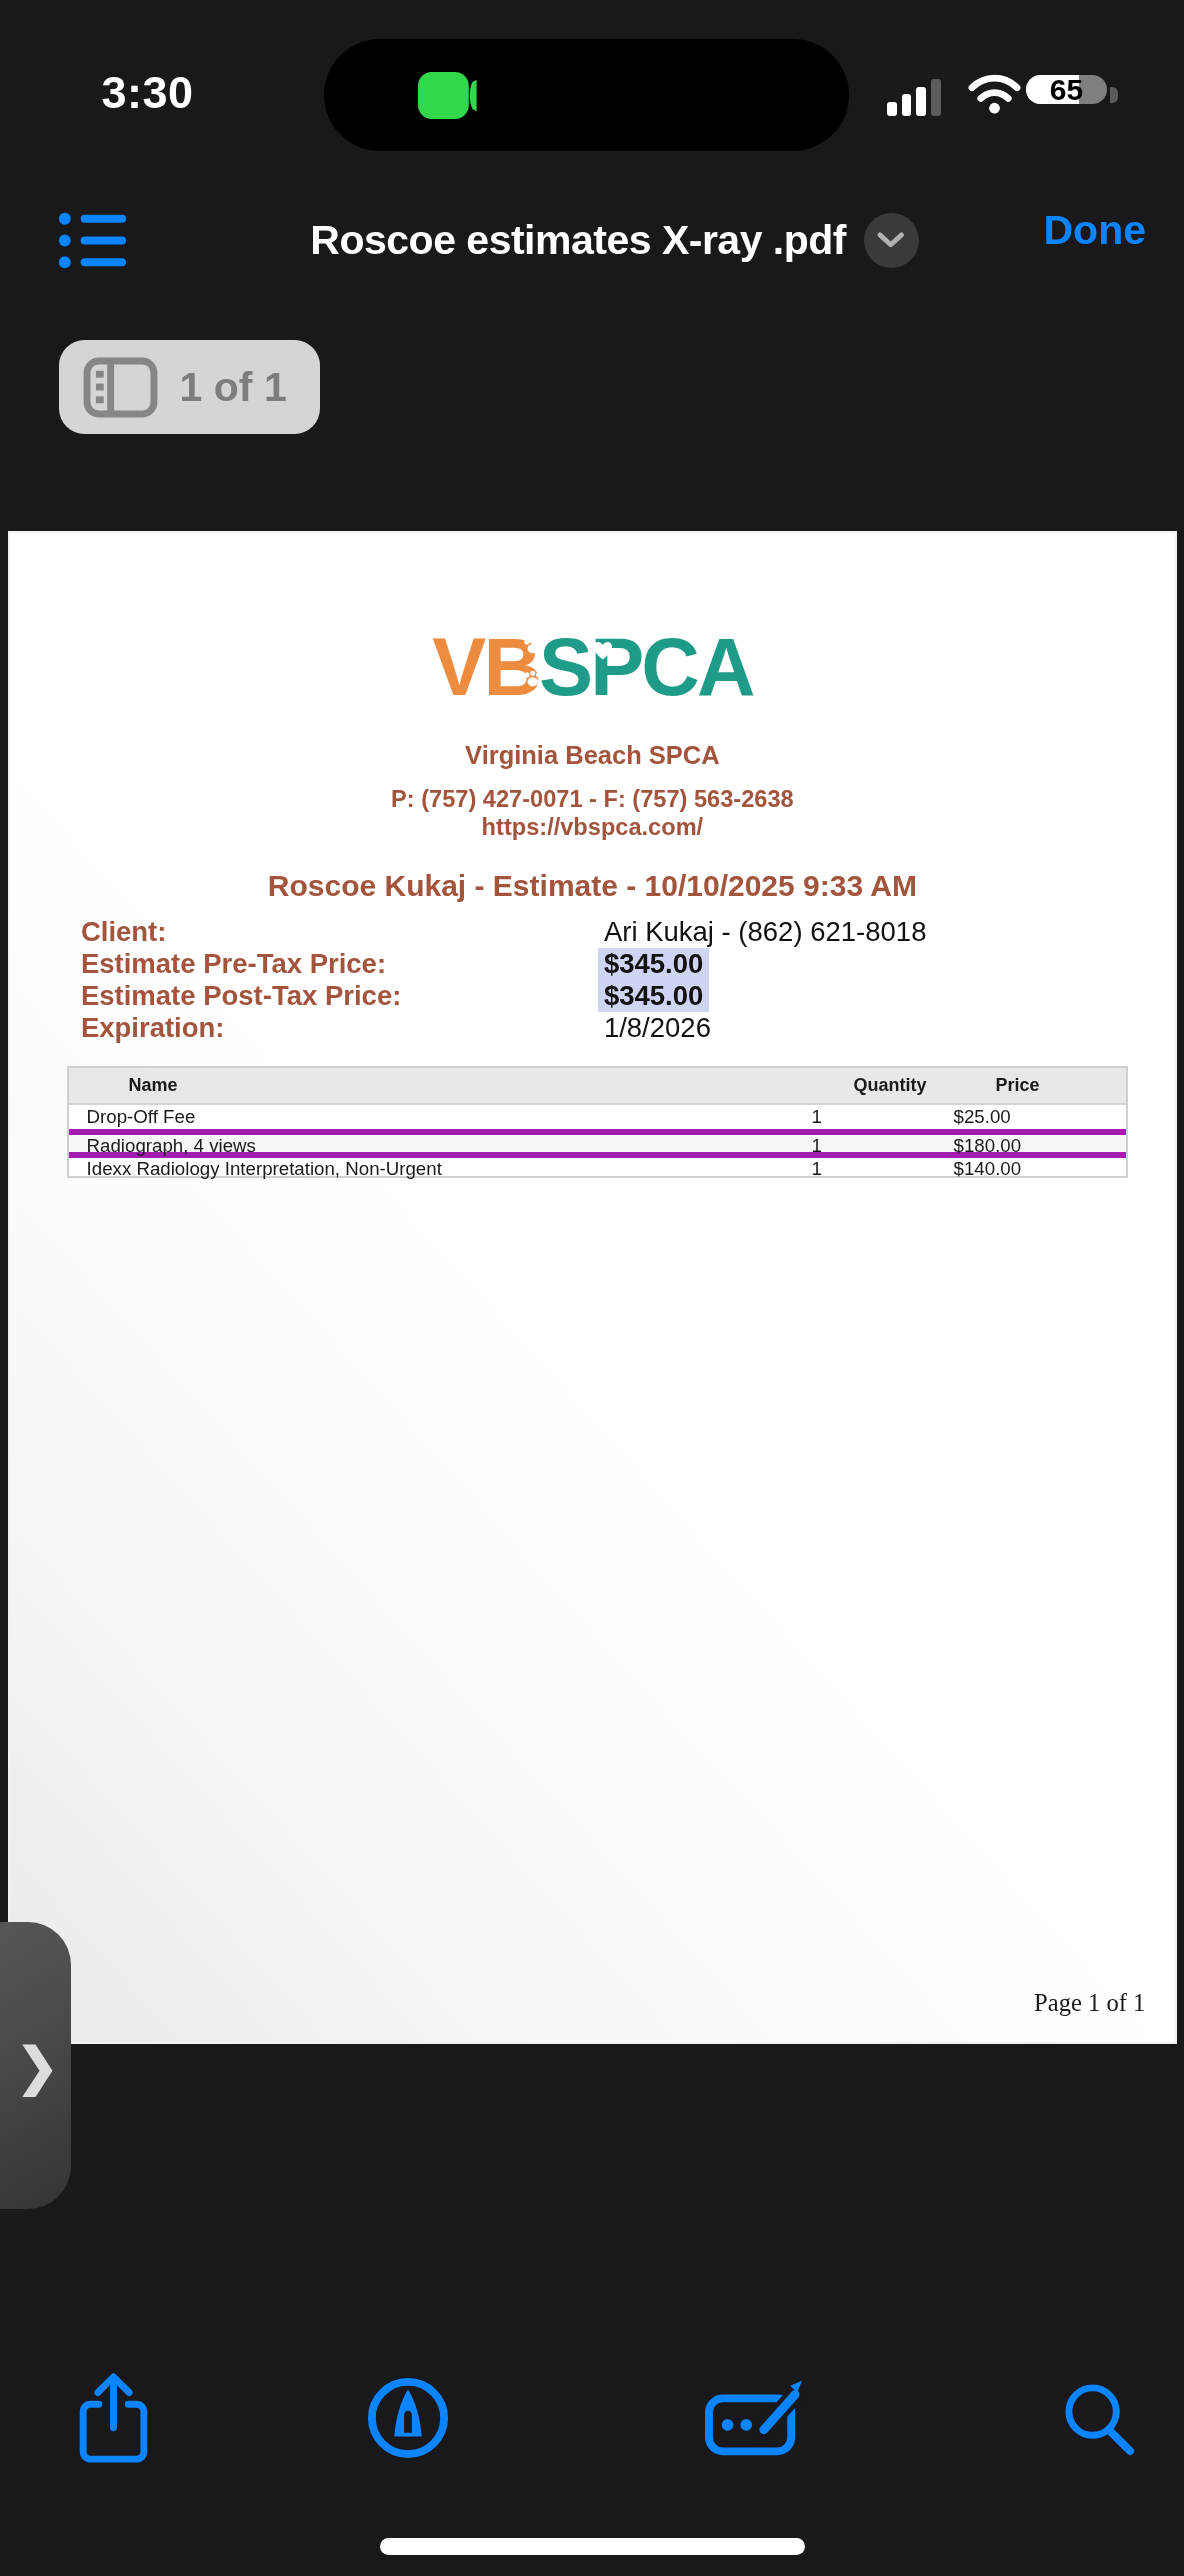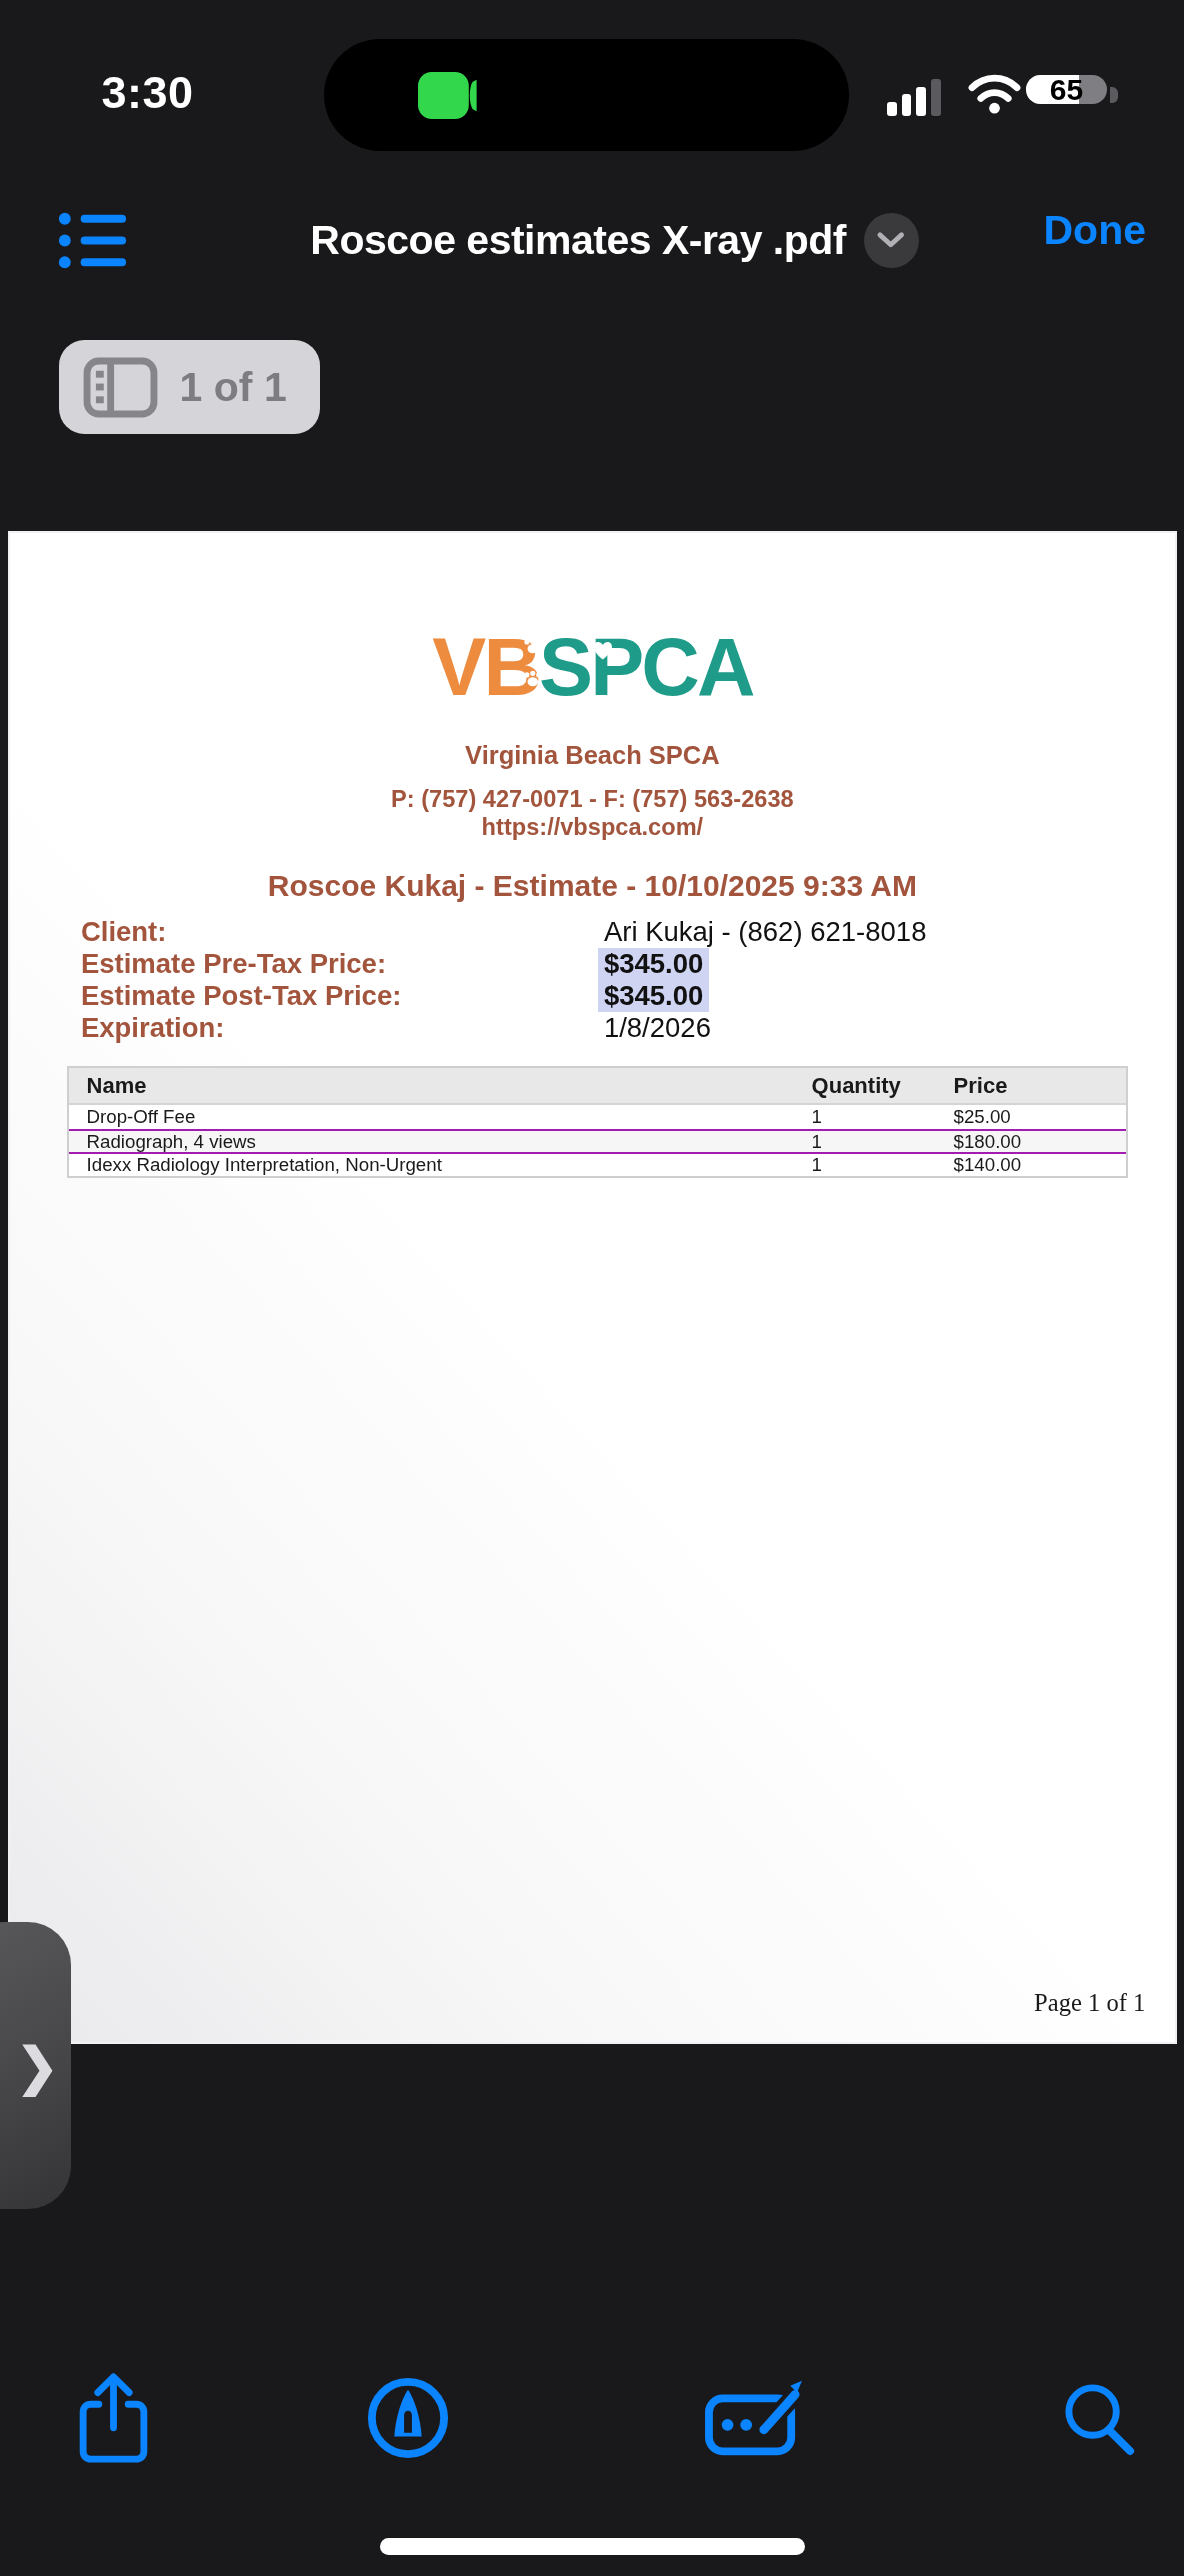--- a/index.html
+++ b/index.html
@@ -97,23 +97,23 @@
   .info-label { position: absolute; left: 71px; color: #A2543C; font-size: 27.5px; font-weight: 700; }
   .info-value { position: absolute; left: 594px; color: #111; font-size: 27.5px; }
   .info-value.hl { font-weight: 700; background: #CED4F2; padding: 0 5.9px; margin-left: -5.9px; }
 
   .est-table {
     position: absolute; left: 57px; top: 533px; width: 1061px;
     border: 2px solid #CFCFD1; border-top-width: 2.9px; font-size: 18.7px; color: #1a1a1a;
     background: #fff;
   }
   .t-row { display: grid; grid-template-columns: 725px 142px auto; align-items: center; }
-  .t-head { background: #E8E8E9; height: 37px; font-weight: 700; font-size: 22px;
-    border-bottom: 2px solid #D4D4D6; }
-  .t-data { height: 23.6px; border-top: 2px solid #a21caf; }
+  .t-head { background: #E8E8E9; height: 37px; font-weight: 700; font-size: 18px;
+    border-bottom: 2px solid #D4D4D6; padding-left: 42px; }
+  .t-data { height: 23.6px; border-top: 6px solid #a21caf; }
   .t-data:first-of-type { border-top: none; }
   .t-data.alt { background: #F6F6F7; }
   .t-cell { padding-left: 17.7px; white-space: nowrap; }
 
   .page-footer { position: absolute; right: 29.5px; top: 1456px;
     font-family: "Liberation Serif", serif; font-size: 24.6px; color: #1a1a1a; }
 
   
   .pull-tab {
     position: absolute; left: -39px; top: 1922px; width: 110px; height: 287px;

